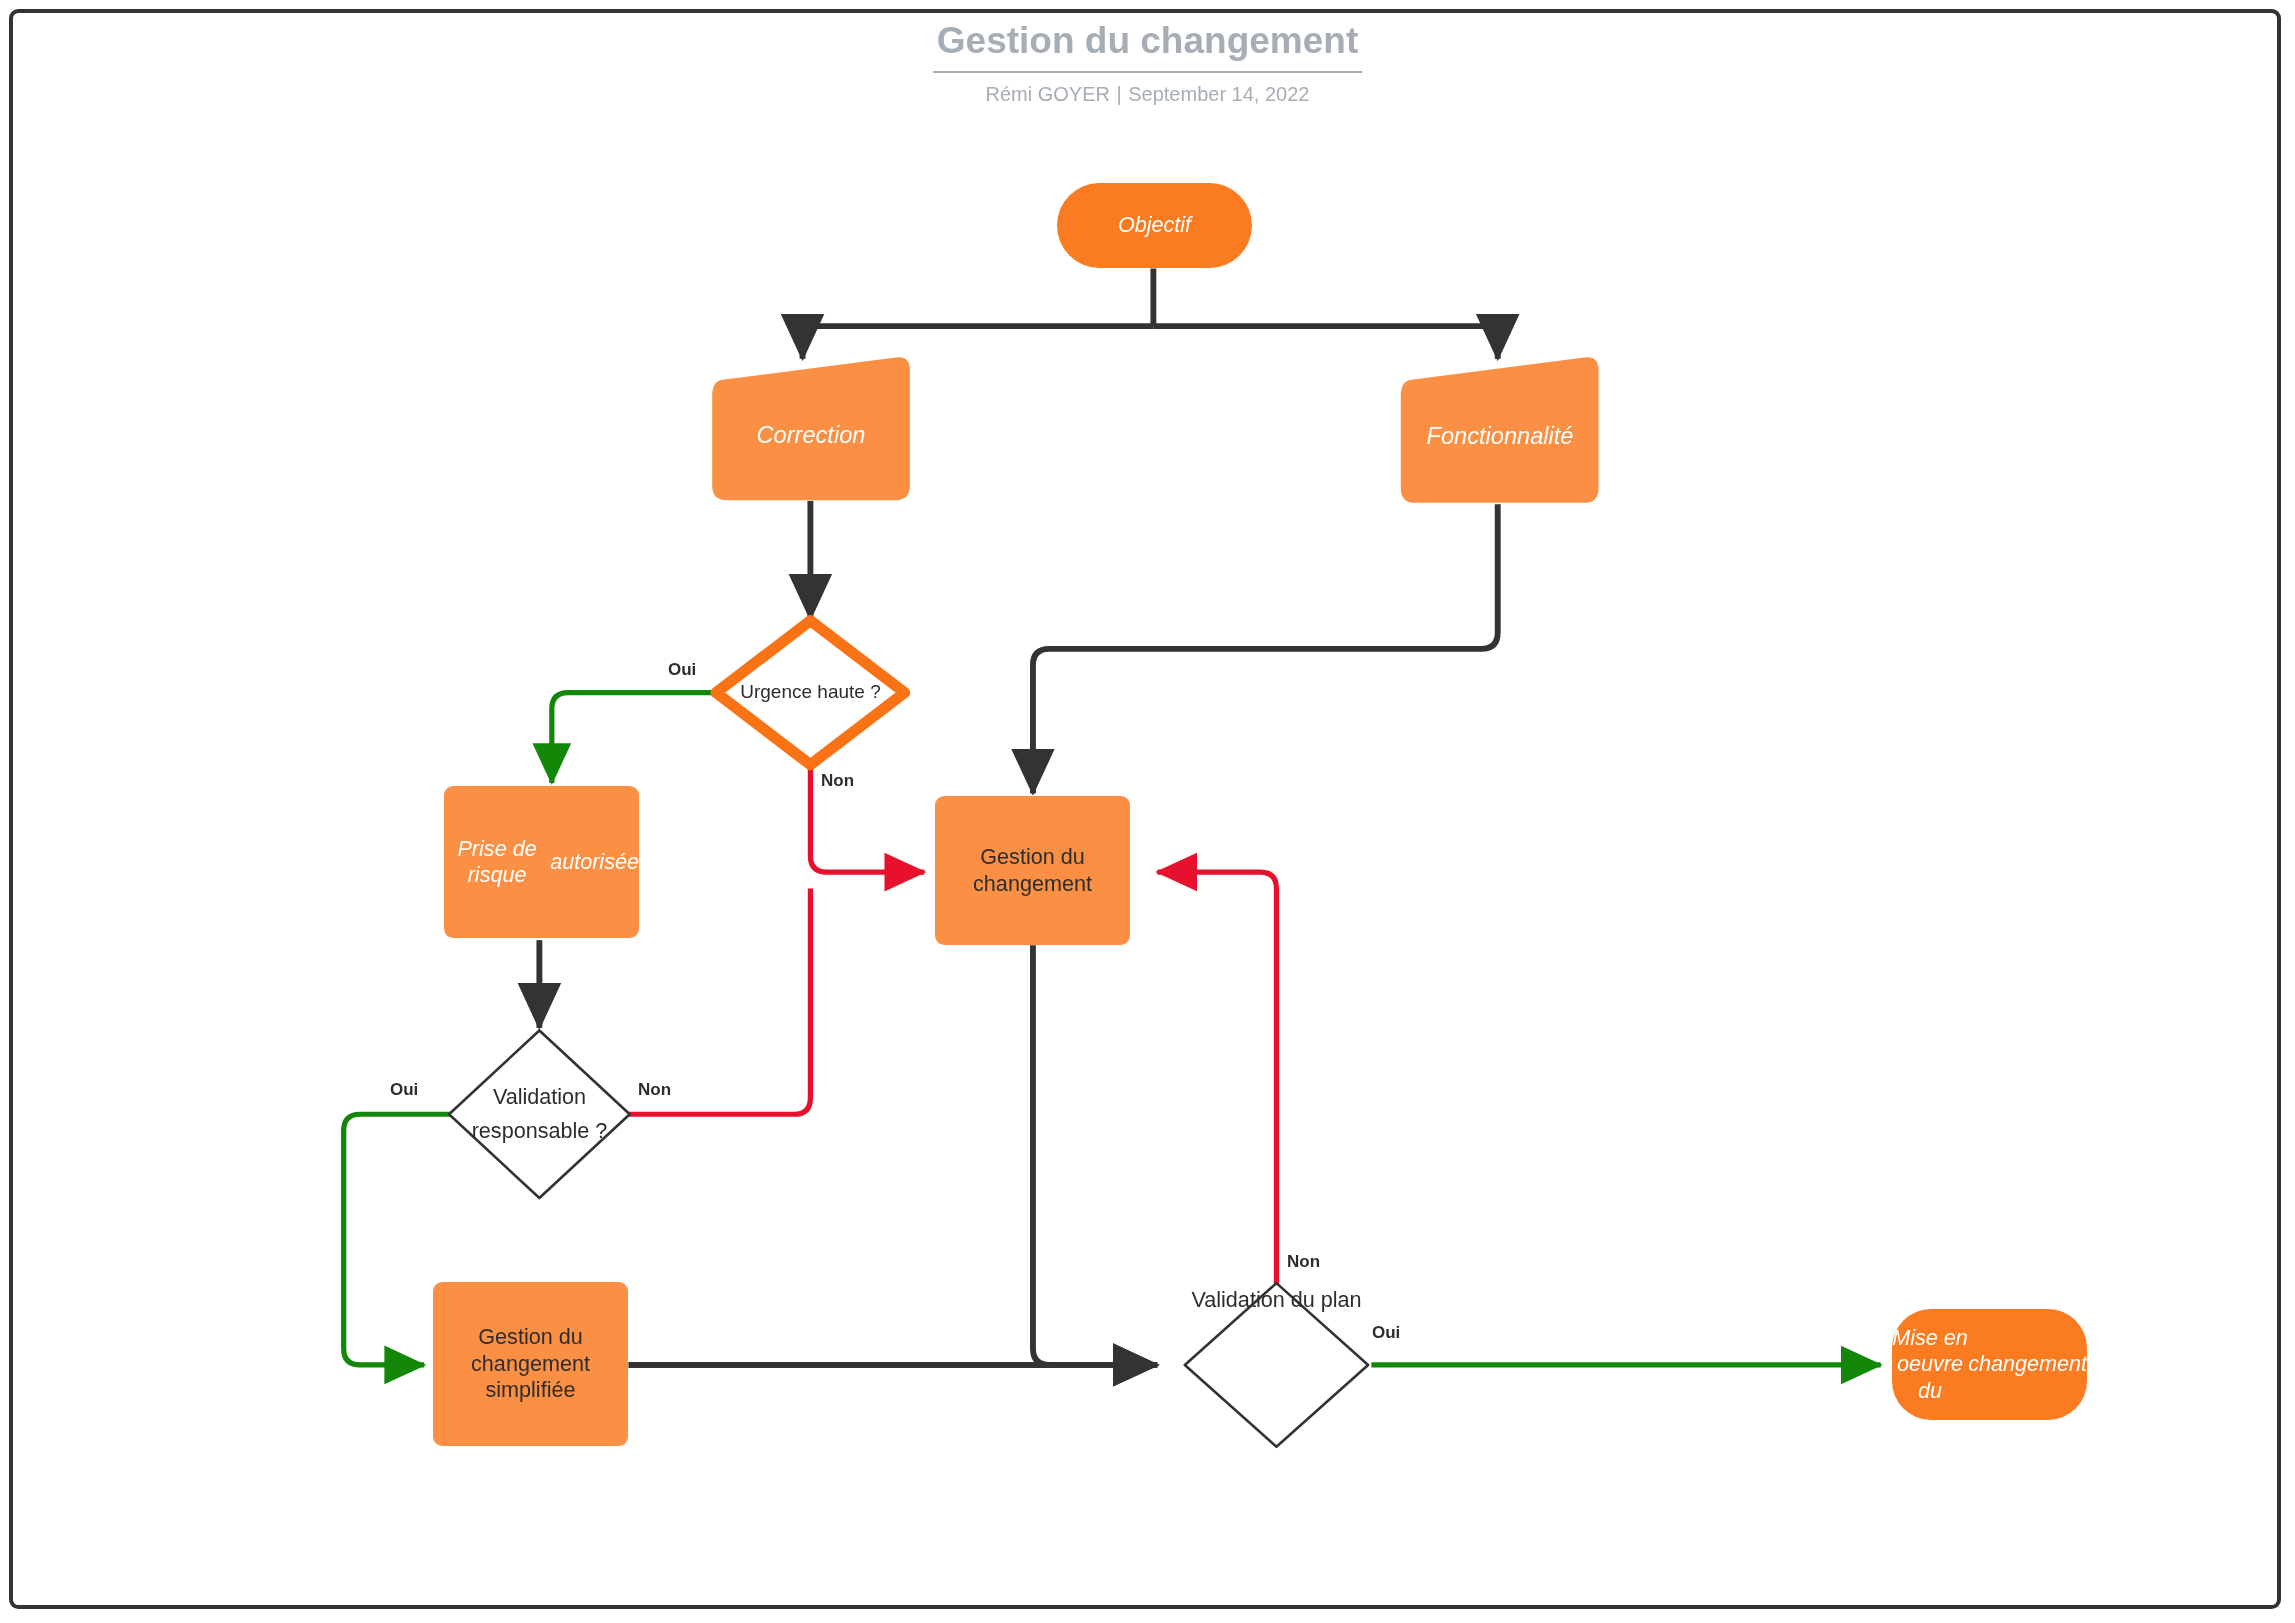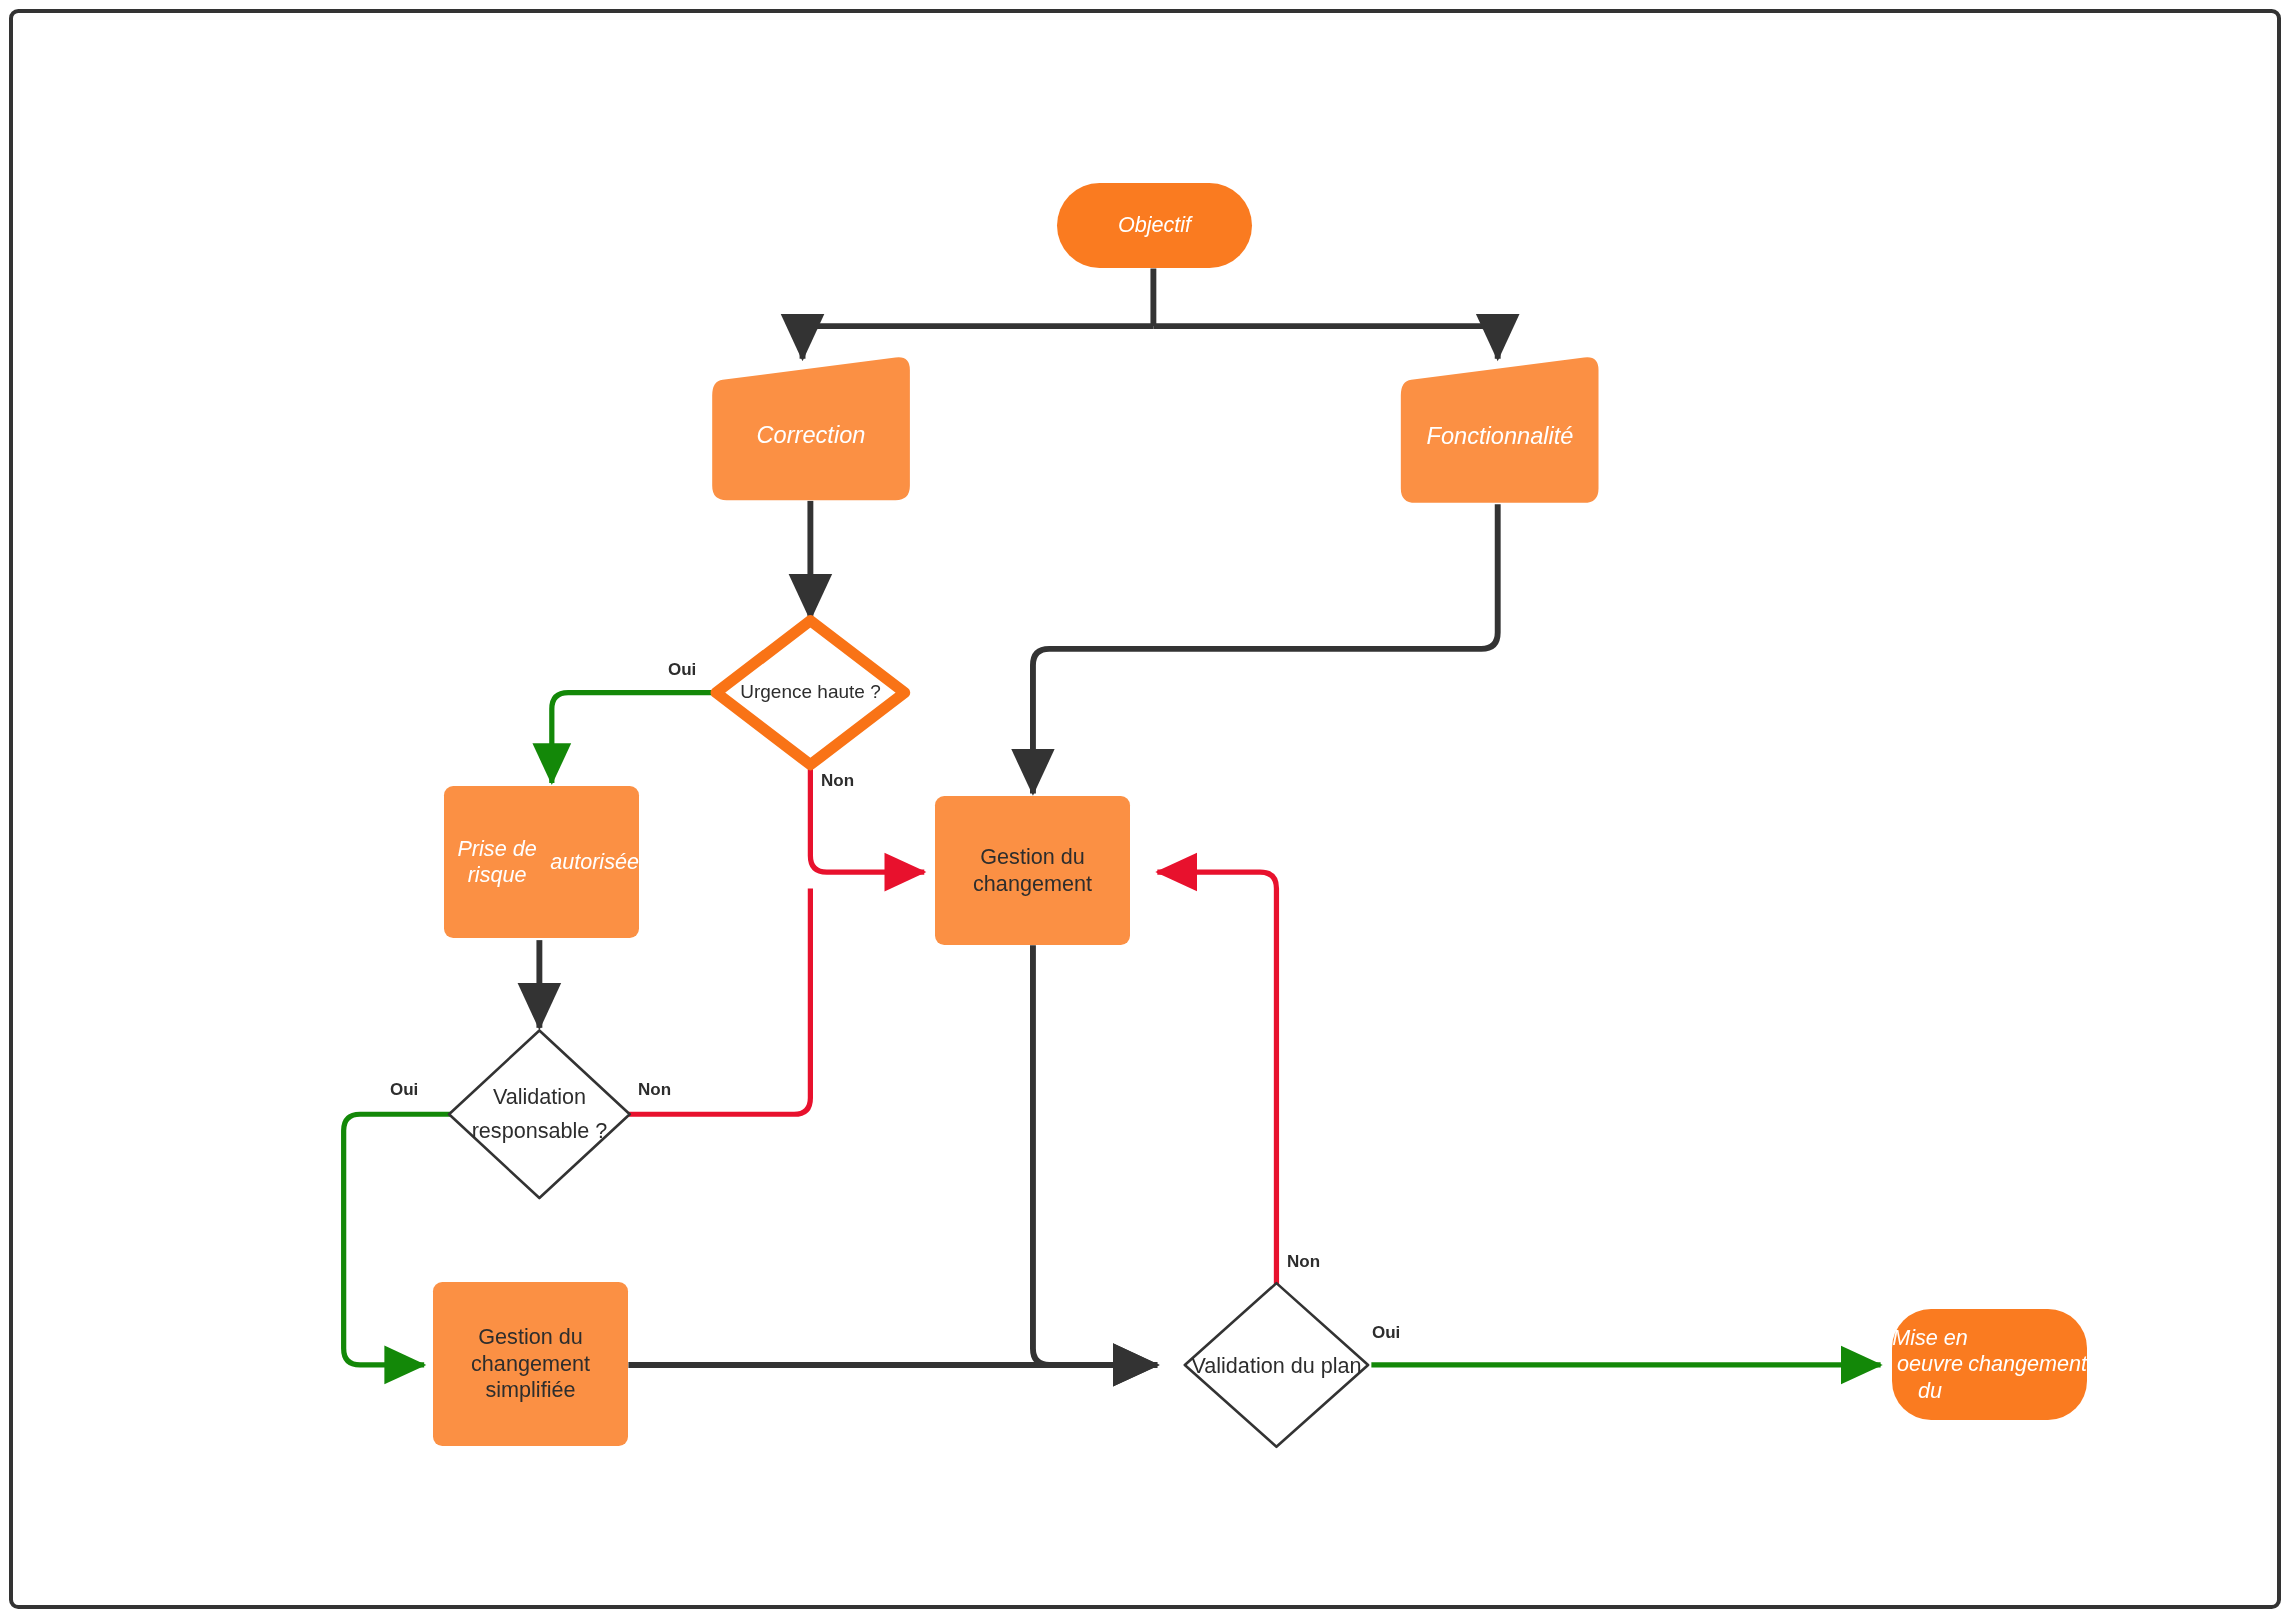--- a/index.html
+++ b/index.html
@@ -105,20 +105,26 @@
     white-space: nowrap;
   }
 </style>
 </head>
 <body>
 
 <div id="canvas">
 
   <div id="page-border"></div>
 
+  <div id="header">
+    <div id="doc-title">Gestion du changement</div>
+    <div id="doc-subtitle">
+      <span>Rémi GOYER</span><span class="sep">|</span><span>September 14, 2022</span>
+    </div>
+  </div>
 
   <svg id="edges" viewBox="0 0 3506 2479">
     <defs>
       <marker id="ah-dark" markerWidth="10" markerHeight="10" refX="7.6" refY="4" orient="auto" markerUnits="strokeWidth">
         <path d="M0,0.3 L8,4 L0,7.7 z" fill="#333333"></path>
       </marker>
       <marker id="ah-green" markerWidth="10" markerHeight="10" refX="7.6" refY="4" orient="auto" markerUnits="strokeWidth">
         <path d="M0,0.3 L8,4 L0,7.7 z" fill="#138808"></path>
       </marker>
       <marker id="ah-red" markerWidth="10" markerHeight="10" refX="7.6" refY="4" orient="auto" markerUnits="strokeWidth">
@@ -184,21 +190,21 @@
     <span>Validation</span>
     <span>responsable ?</span>
   </div>
 
   <div class="node node-rect dark" style="left:433px; top:1282px; width:195px; height:164px; flex-direction:column;">
     <span>Gestion du</span>
     <span>changement</span>
     <span>simplifiée</span>
   </div>
 
-  <div class="diamond-label" style="left:1164px; top:1347px; width:225px; height:37px; font-size:21.6px;">
+  <div class="diamond-label" style="left:1164px; top:1281px; width:225px; height:37px; font-size:21.6px;">
     <span>Validation du plan</span>
   </div>
 
   <div class="node node-term" style="left:1892px; top:1309px; width:195px; height:111px; flex-direction:row; border-radius:39px;">
     <span>Mise en oeuvre du</span>
     <span>changement</span>
   </div>
 
   <div class="node node-skew" style="left:1401px; top:394px; width:198px; height:85px;">
     <span class="lbl">Fonctionnalité</span>

